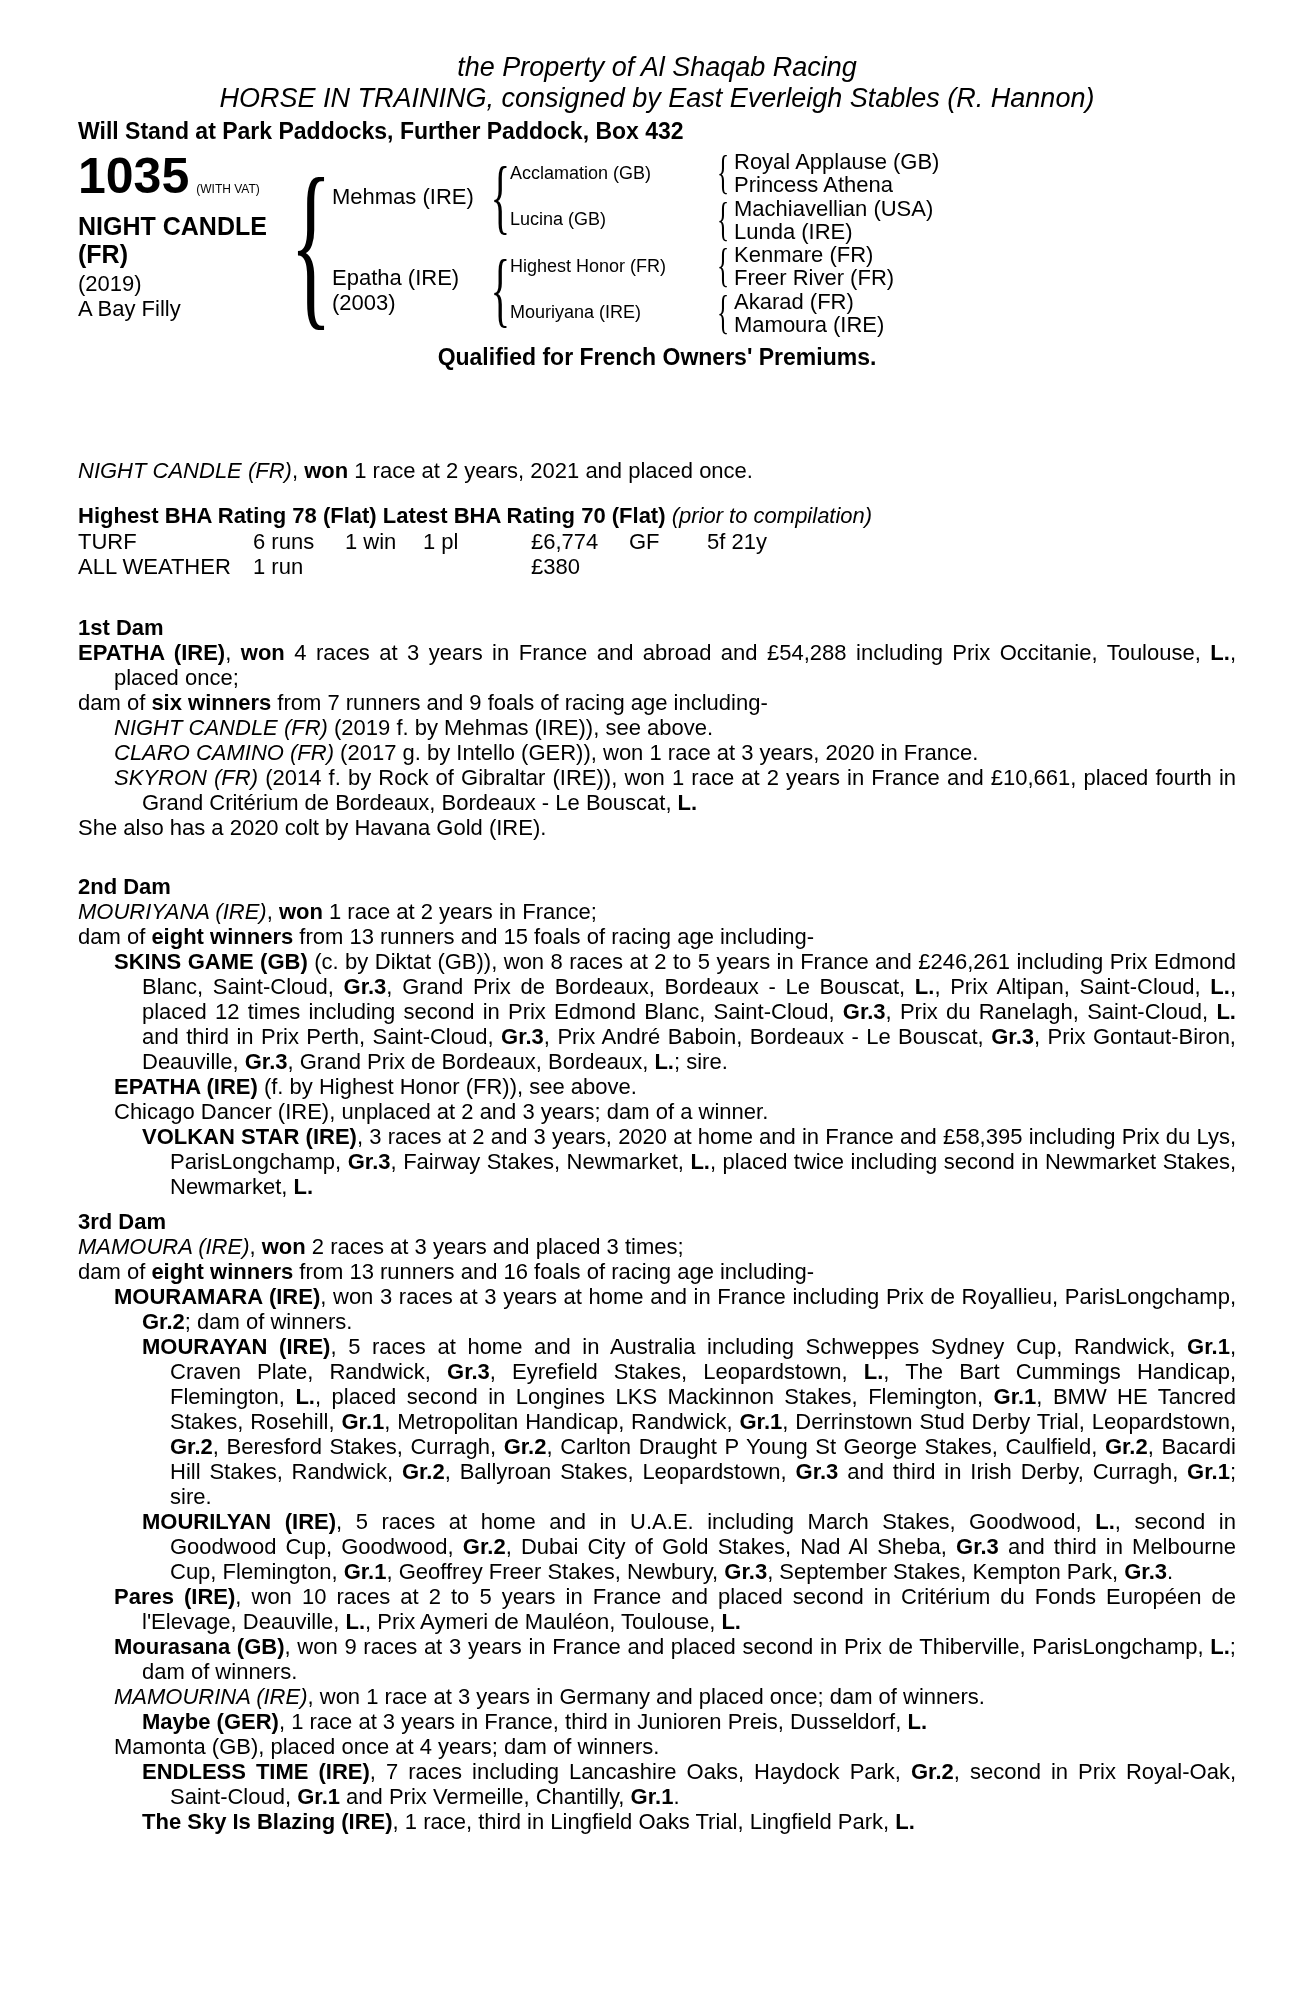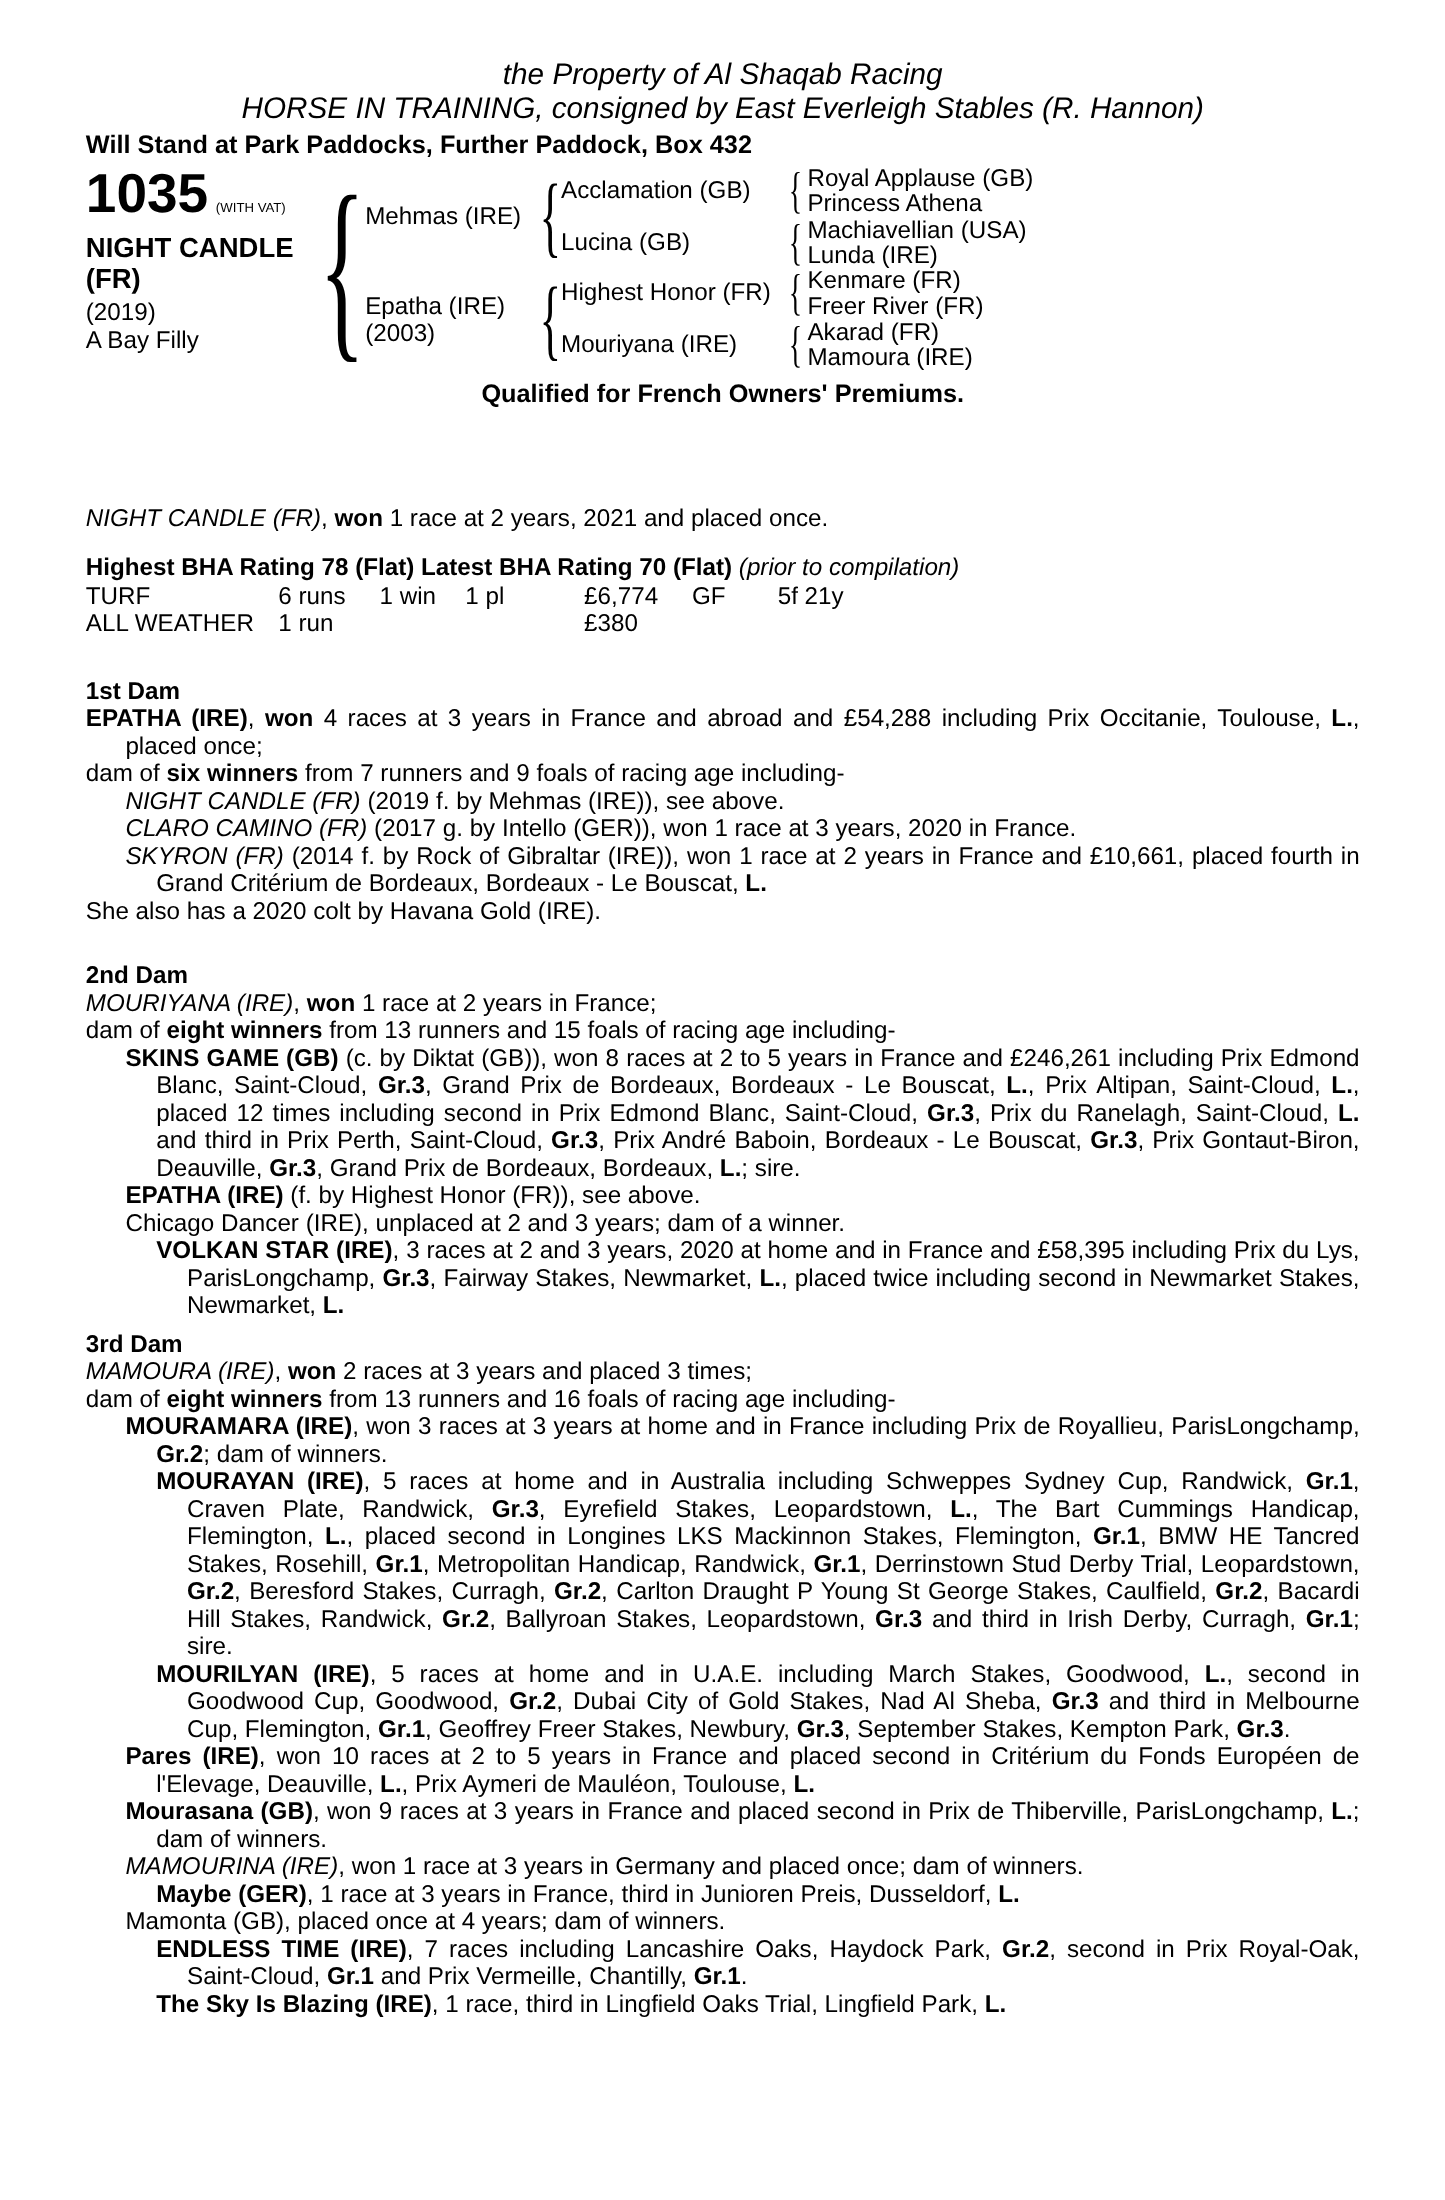--- a/index.html
+++ b/index.html
@@ -23,21 +23,21 @@
   .horse-desc{font-size:22px;line-height:25px;}
   .brace{font-family:"Liberation Serif",serif;font-weight:normal;line-height:1;display:block;}
   .brace-main-wrap{width:42px;display:flex;align-items:center;justify-content:center;}
   .brace-main{font-size:175px;transform:scale(0.5,1.05);}
   .ped-c2{width:152px;display:flex;flex-direction:column;}
   .gen2-cell{height:93px;display:flex;flex-direction:column;justify-content:center;font-size:22px;line-height:25px;}
   .ped-c3{width:228px;display:flex;flex-direction:column;}
   .gen3-group{height:93px;display:flex;align-items:center;}
   .gen3-brace{font-size:82px;transform:scale(0.5,1.0);width:26px;}
   .gen3-names{flex:1;display:flex;flex-direction:column;height:100%;}
-  .gen3-name{height:46.5px;display:flex;align-items:center;font-size:22px;}
+  .gen3-name{height:46.5px;display:flex;align-items:center;font-size:18px;}
   .ped-c4{flex:1;display:flex;flex-direction:column;}
   .gen4-pair{height:46.5px;display:flex;align-items:center;}
   .gen4-brace{font-size:46px;transform:scale(0.55,1.0);width:22px;}
   .gen4-names{font-size:22px;line-height:23px;}
 
   .premium{margin-top:8px;text-align:center;font-weight:bold;font-size:23px;line-height:26px;}
 
   .record-block{margin-top:88px;}
   .ratings-line{margin-top:20px;font-size:22px;line-height:25px;}
   .ratings-table{margin-top:1px;}

